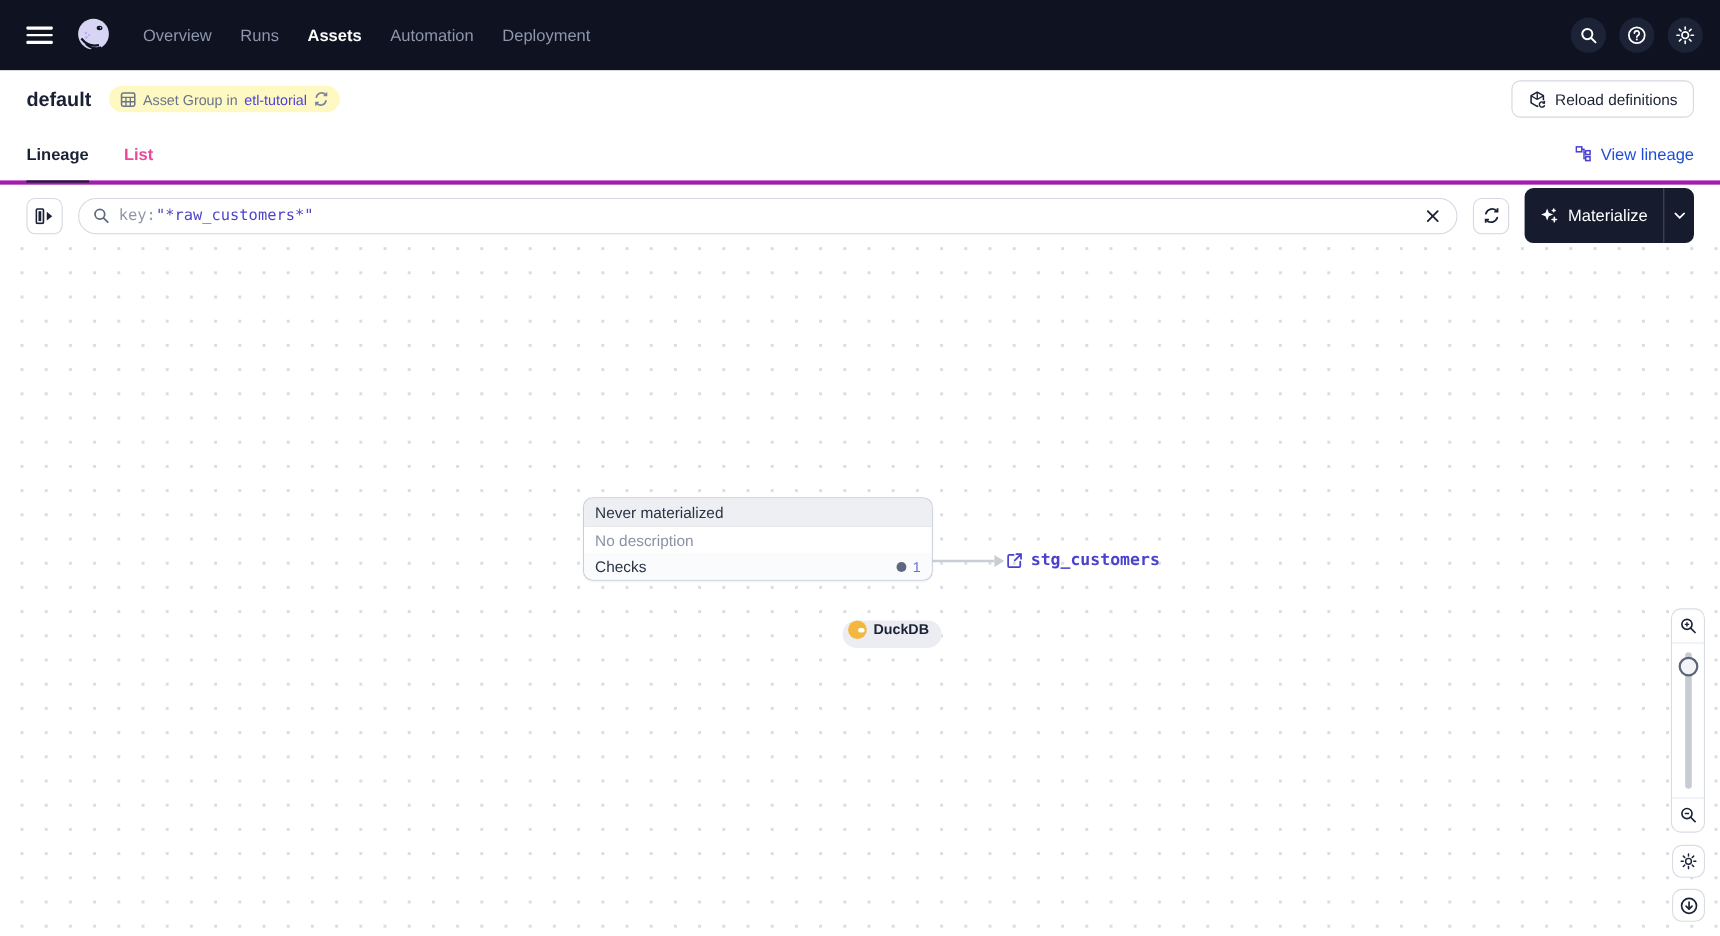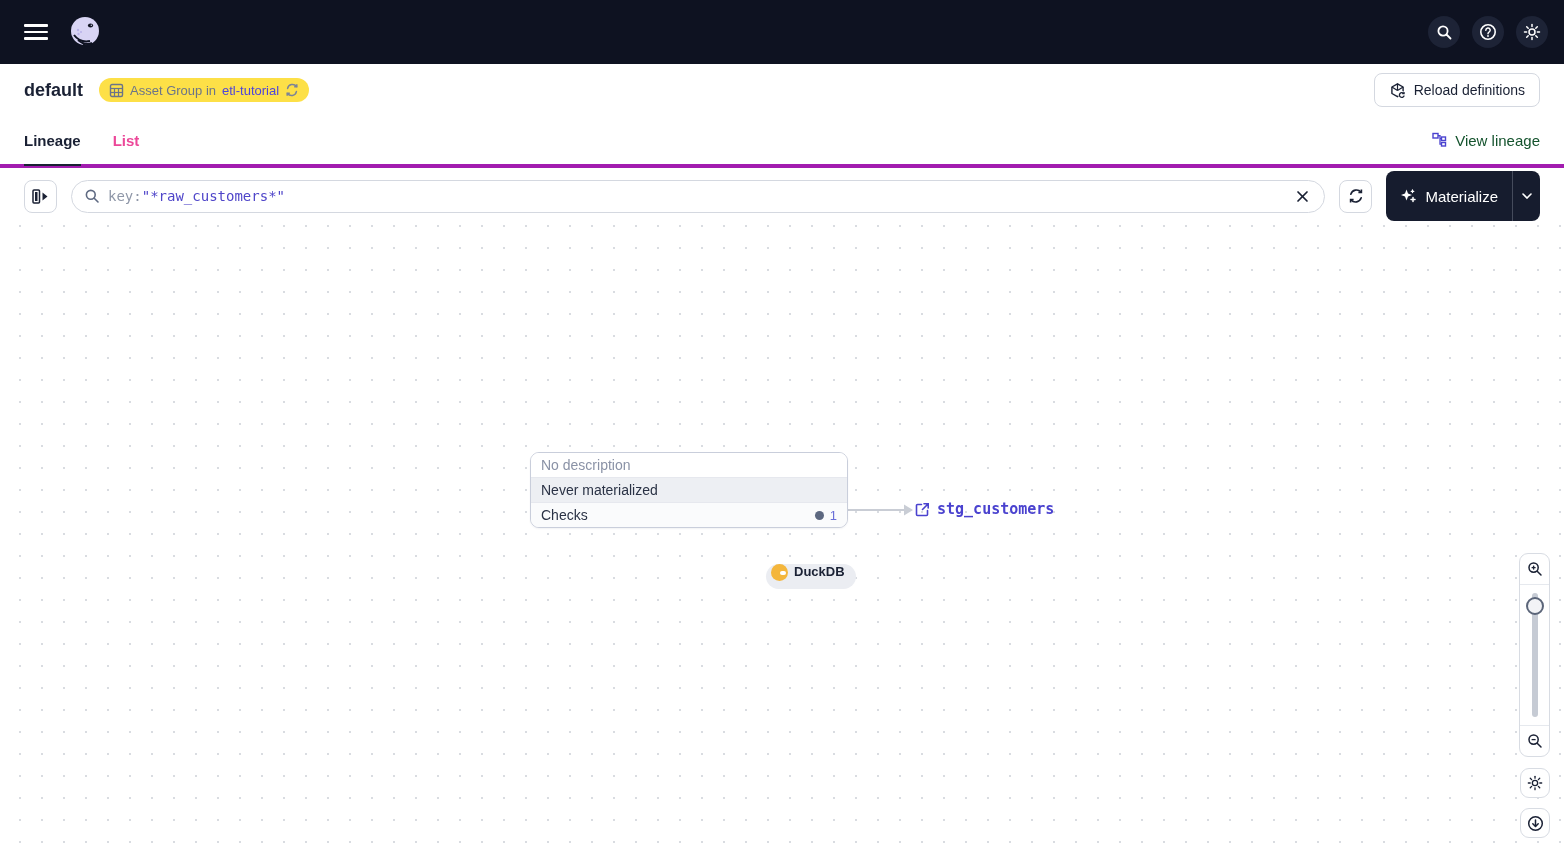--- a/index.html
+++ b/index.html
@@ -12,31 +12,31 @@
   .logo { width:38px; height:38px; margin-left:18px; cursor:pointer; }
   .nav-items { display:flex; align-items:center; gap:26px; margin-left:26px; }
   .nav-item { color:#8d96ab; font-size:15px; font-weight:500; cursor:pointer; text-decoration:none; }
   .nav-item.active { color:#ffffff; font-weight:700; }
   .nav-right { margin-left:auto; display:flex; align-items:center; gap:12px; }
   .nav-icon-btn { width:32px; height:32px; border-radius:50%; background:#1d2336; border:none; display:flex; align-items:center; justify-content:center; cursor:pointer; }
 
   
   .page-header { height:52px; display:flex; align-items:center; padding:0 24px; background:#fff; }
   .page-title { font-size:18px; font-weight:700; color:#1a2134; }
-  .group-badge { margin-left:16px; height:24px; display:flex; align-items:center; gap:6px; background:#fde047; border-radius:12px; padding:0 10px; font-size:13px; color:#6b7489; cursor:default;justify-content:flex-end; }
+  .group-badge { margin-left:16px; height:24px; display:flex; align-items:center; gap:6px; background:#fef9c3; border-radius:12px; padding:0 10px; font-size:13px; color:#6b7489; cursor:default;justify-content:flex-end; }
   .group-badge a { color:#4d44db; text-decoration:none; cursor:pointer; }
   .header-right { margin-left:auto; }
   .reload-btn { height:32px; display:flex; align-items:center; gap:8px; background:#fff; border:1px solid #d4d8e0; border-radius:8px; padding:16px 14px; font-size:14px; color:#1a2134; font-family:"Liberation Sans",sans-serif; cursor:pointer; }
 
   
   .tabs-row { height:52px; display:flex; align-items:center; padding:0 24px; border-bottom:4px solid #a21caf; background:#fff; }
   .tab { font-size:15px; font-weight:700; margin-right:32px; height:52px; display:flex; align-items:center; position:relative; cursor:pointer; color:#ec4899; }
   .tab.active { color:#1a2134; }
   .tab.active::after { content:""; position:absolute; left:0; right:0; bottom:0; height:2px; background:#1a2134; }
-  .view-lineage { margin-left:auto; display:flex; align-items:center; gap:7px; color:#14532d; font-size:15px; text-decoration:none; cursor:pointer; }
+  .view-lineage { margin-left:auto; display:flex; align-items:center; gap:7px; color:#1d4ed8; font-size:15px; text-decoration:none; cursor:pointer; }
 
   
   .toolbar { height:56px; display:flex; align-items:center; gap:14px; padding:0 24px; background:#fff; }
   .sq-btn { width:33px; height:33px; border-radius:8px; border:1px solid #d4d8e0; background:#fff; display:flex; align-items:center; justify-content:center; cursor:pointer; }
   .search-box { flex:1; height:33px; border:1px solid #d4d8e0; border-radius:17px; display:flex; align-items:center; padding:0 10px 0 12px; gap:8px; background:#fff; }
   .search-text { flex:1; font-family:"DejaVu Sans Mono", monospace; font-size:14px; white-space:pre; }
   .search-text .q-key { color:#8f97a8; }
   .search-text .q-val { color:#4f45c9; }
   .clear-btn { width:24px; height:24px; border:none; background:transparent; display:flex; align-items:center; justify-content:center; cursor:pointer; }
   .materialize { height:50px; display:flex; align-items:stretch; background:#161c2e; border-radius:8px; overflow:hidden; }
@@ -97,20 +97,27 @@
       <ellipse cx="24.5" cy="12.5" rx="2.6" ry="2" fill="#0e1221"></ellipse>
       <circle cx="25.3" cy="12.2" r="0.7" fill="#d8d4f4"></circle>
       <path d="M8 22 q6 8 16 6" stroke="#0e1221" stroke-width="2" fill="none"></path>
       <path d="M12 27 q7 6 14 3" stroke="#0e1221" stroke-width="2" fill="none"></path>
       <path d="M17 31.5 q5 2.5 9 -1" stroke="#0e1221" stroke-width="2" fill="none"></path>
       <circle cx="12" cy="17" r="1.2" fill="#b9b2ea"></circle>
       <circle cx="12.5" cy="21" r="1.2" fill="#b9b2ea"></circle>
       <circle cx="15" cy="19" r="1" fill="#b9b2ea"></circle>
     </svg>
   </div>
+  <nav class="nav-items">
+    <a class="nav-item">Overview</a>
+    <a class="nav-item">Runs</a>
+    <a class="nav-item active">Assets</a>
+    <a class="nav-item">Automation</a>
+    <a class="nav-item">Deployment</a>
+  </nav>
   <div class="nav-right">
     <button class="nav-icon-btn">
       <svg width="17" height="17" viewBox="0 0 17 17">
           <circle cx="7" cy="7" r="4.6" stroke="#fff" stroke-width="1.8" fill="none"></circle>
           <line x1="10.5" y1="10.5" x2="14.5" y2="14.5" stroke="#fff" stroke-width="1.8" stroke-linecap="round"></line>
         </svg>
     </button>
     <button class="nav-icon-btn">
       <svg width="18" height="18" viewBox="0 0 18 18">
           <circle cx="9" cy="9" r="7.2" stroke="#fff" stroke-width="1.6" fill="none"></circle>
@@ -232,22 +239,22 @@
 </div>
 
 <div class="canvas">
 
   <svg class="edge" width="70" height="16" viewBox="0 0 70 16">
     <line x1="0" y1="8" x2="58" y2="8" stroke="#c9cdd5" stroke-width="2.2"></line>
     <path d="M58 2.5 L67 8 L58 13.5 Z" fill="#c9cdd5"></path>
   </svg>
 
   <div class="asset-node">
+    <div class="asset-row status">Never materialized</div>
     <div class="asset-row desc">No description</div>
-    <div class="asset-row status">Never materialized</div>
     <div class="asset-row checks">
       <span>Checks</span>
       <span class="checks-right">
         <span class="checks-dot"></span>
         <span class="checks-count">1</span>
       </span>
     </div>
   </div>
 
   <div class="kind-tag">

